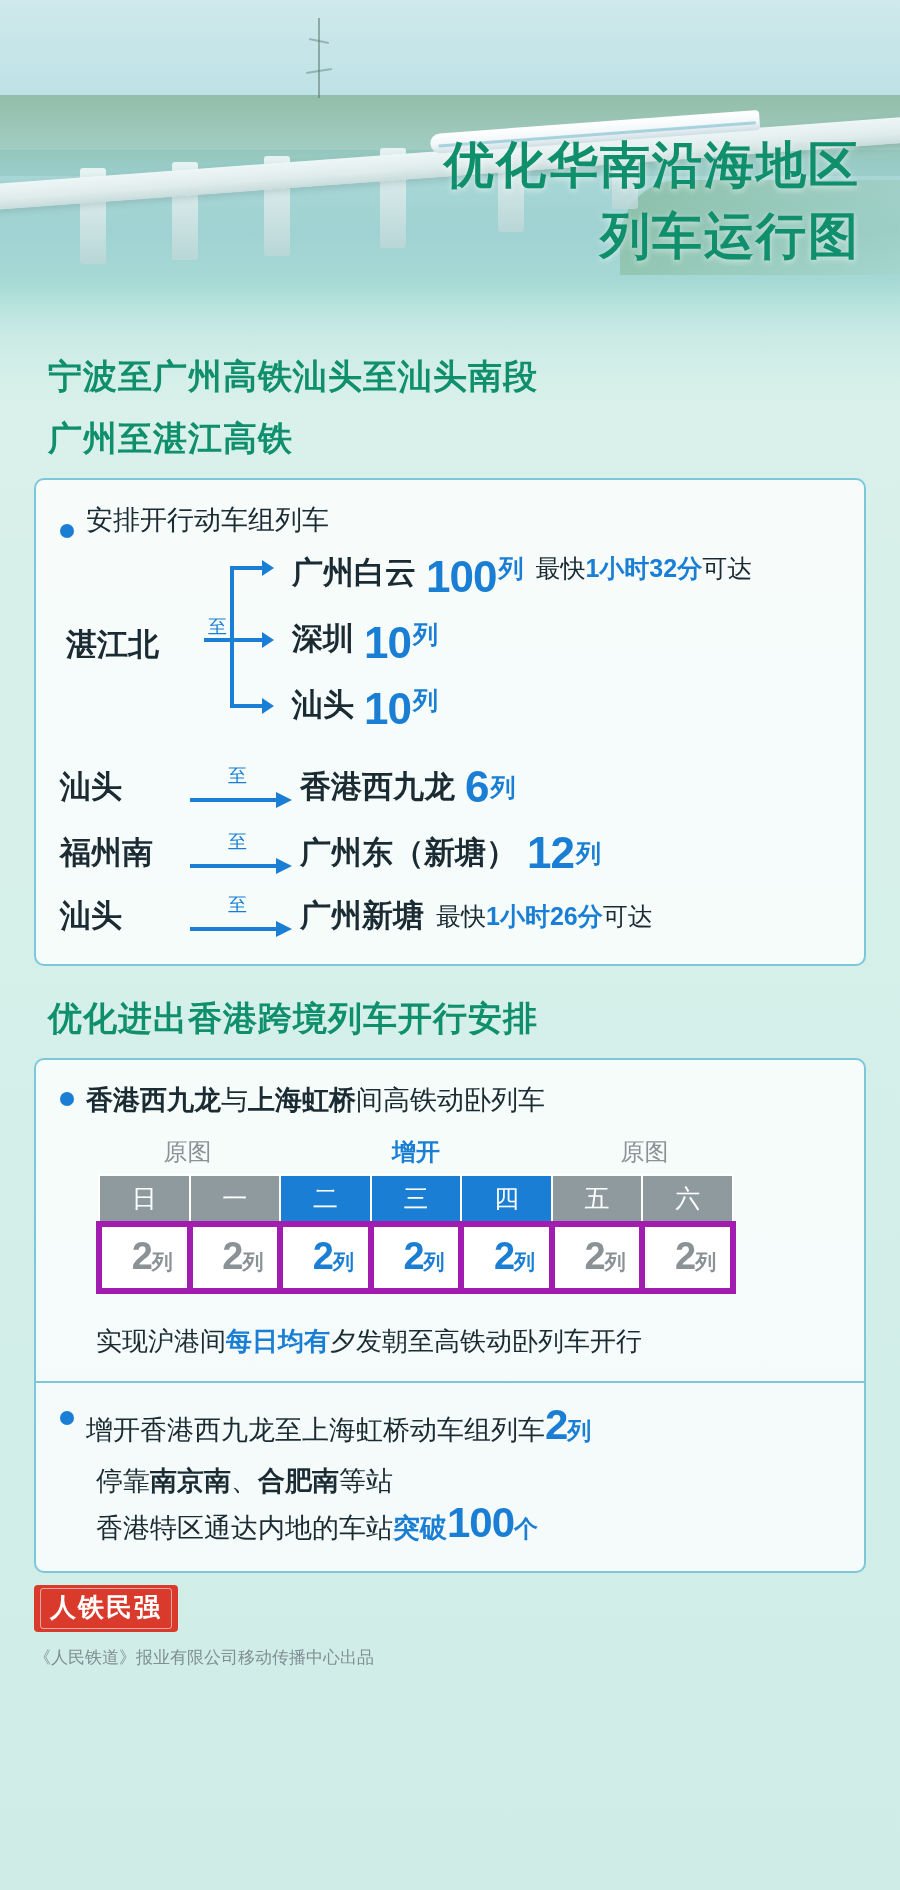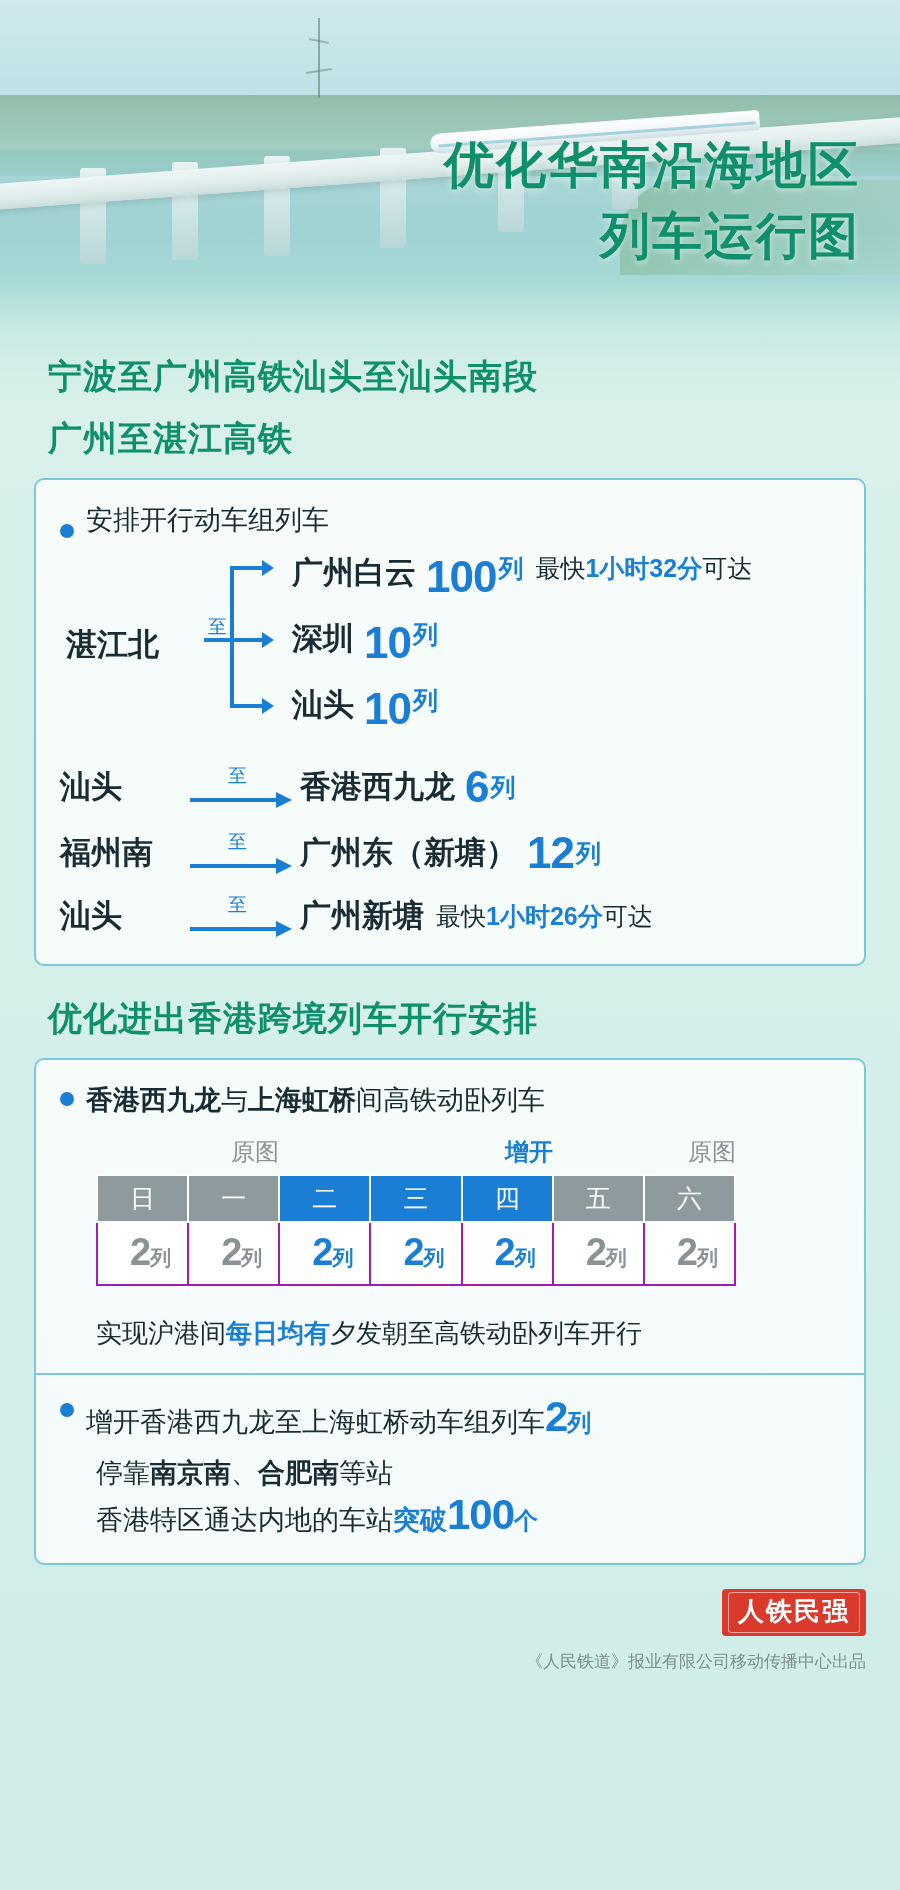--- a/index.html
+++ b/index.html
@@ -250,21 +250,21 @@
   .sub-bullet b { font-weight: bold; }
 
   .week-labels {
     display: flex;
     margin: 18px 0 6px 36px;
     width: 640px;
   }
   .week-labels span {
     font-size: 24px;
     color: #8a9296;
-    text-align: right;
+    text-align: center;
   }
   .week-labels .orig1 { width: 183px; }
   .week-labels .added { width: 274px; color: #1a7fd4; font-weight: bold; }
   .week-labels .orig2 { width: 183px; }
 
   .week-table {
     margin-left: 36px;
     width: 640px;
     border-collapse: collapse;
     table-layout: fixed;
@@ -277,21 +277,21 @@
     background: #8e9a9e;
     color: #ffffff;
     font-size: 25px;
     font-weight: normal;
     padding: 6px 0;
   }
   .week-table th.hl { background: #1a7fd4; }
   .week-table td {
     background: #ffffff;
     padding: 8px 0 10px 16px;
-    border: 2px solid #a21caf;
+    border: 6px solid #a21caf;
   }
   .cell-num {
     font-size: 38px;
     font-weight: bold;
     color: #8a9296;
     letter-spacing: -1px;
   }
   .cell-unit {
     font-size: 21px;
     font-weight: bold;
@@ -329,22 +329,22 @@
   }
   .inline-unit {
     font-size: 24px;
     font-weight: bold;
     color: #1a7fd4;
   }
   .hl-blue { color: #1a7fd4; font-weight: bold; }
 
   
   .footer {
-    margin-top: 24px;
-    text-align: right;
+    margin-top: 12px;
+    text-align: left;
   }
   .logo {
     display: inline-block;
     background: #d93a2b;
     color: #ffffff;
     font-size: 26px;
     font-weight: bold;
     letter-spacing: 2px;
     padding: 5px 16px 7px 16px;
     border-radius: 4px;

